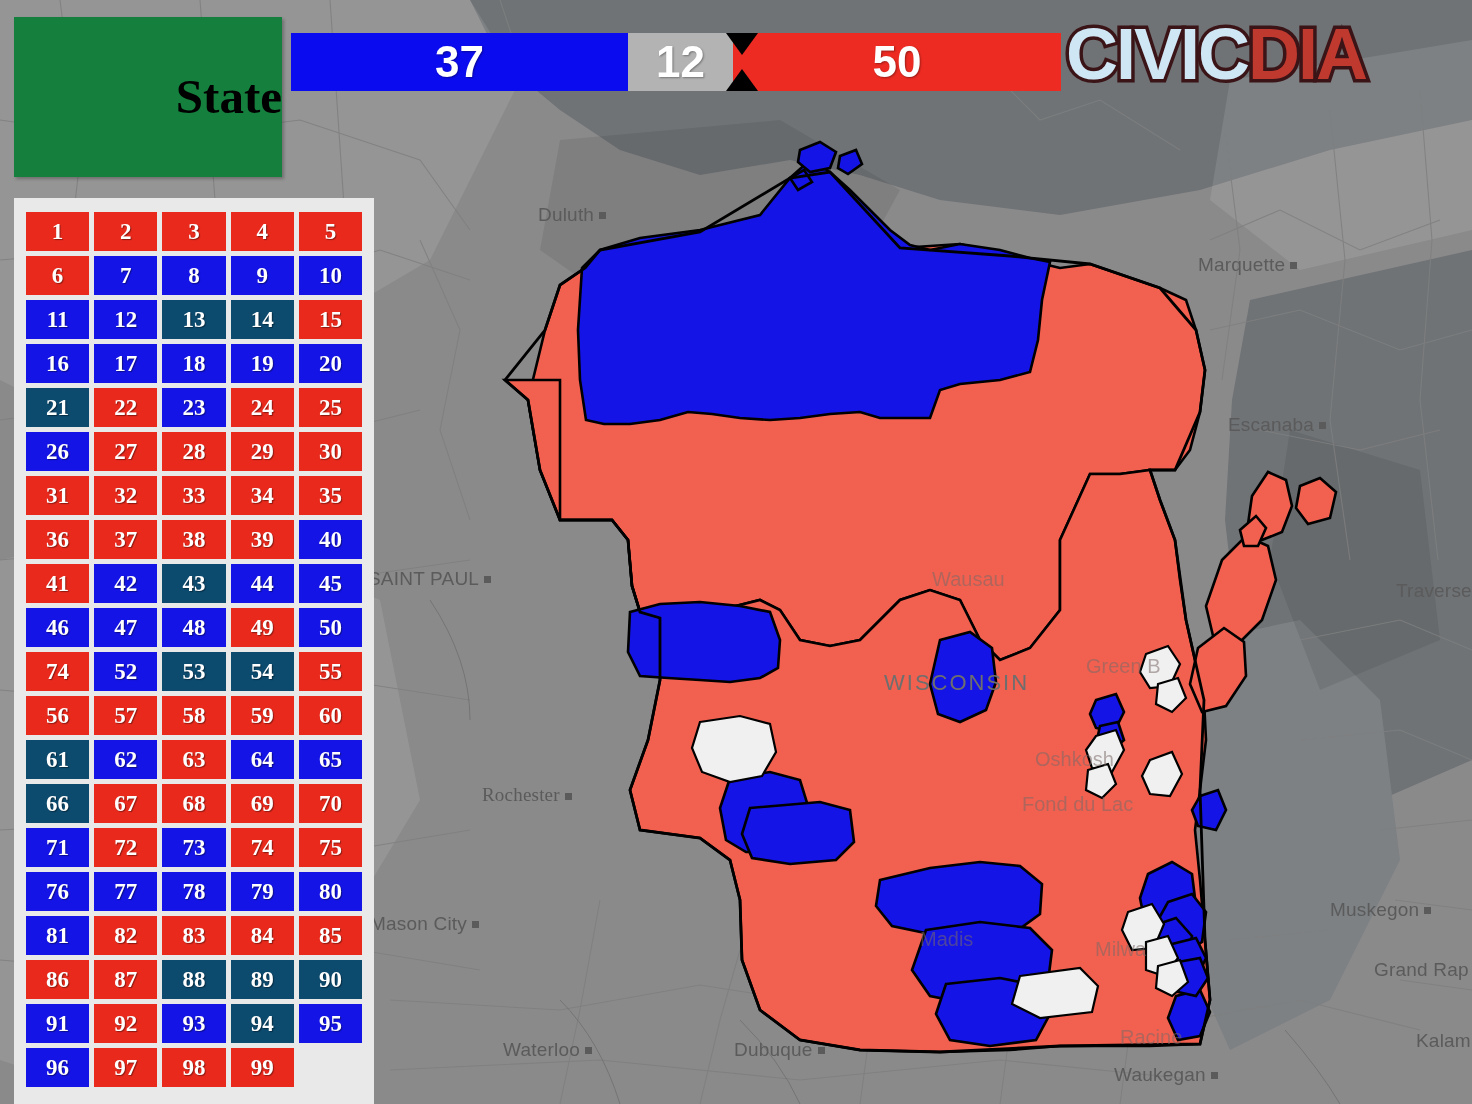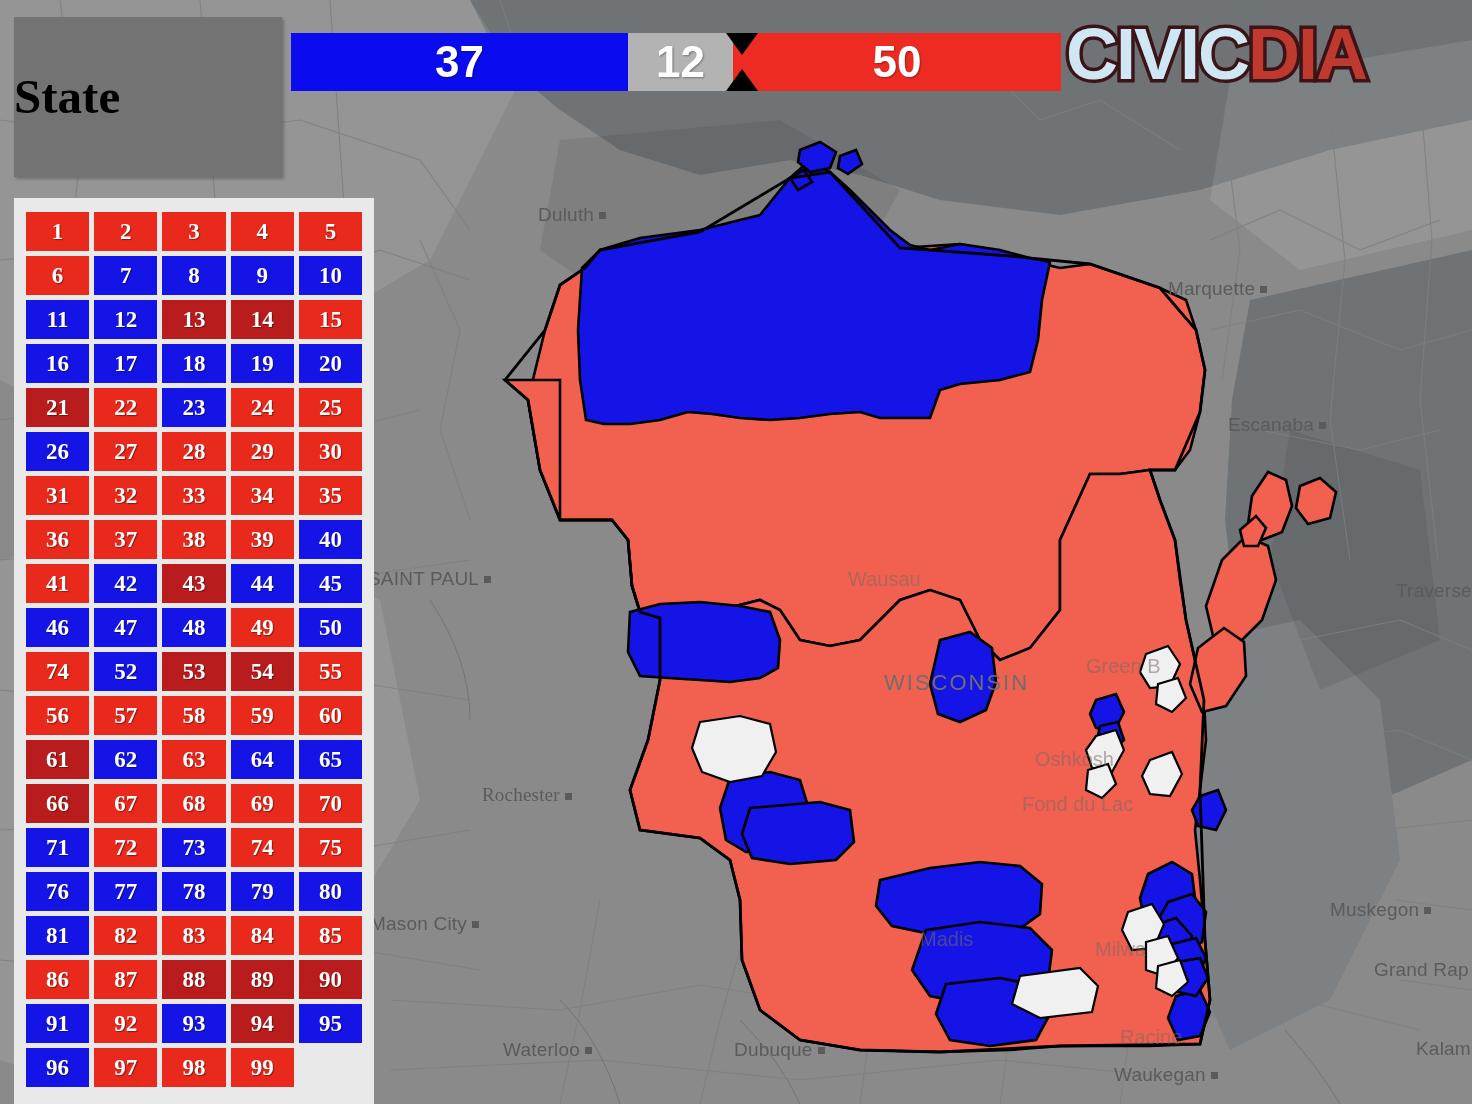--- a/index.html
+++ b/index.html
@@ -41,23 +41,23 @@
     color:#7a6a68;
     font-size:20px;
     white-space:nowrap;
     opacity:.55;
   }
 
   
   #title-box {
     position:absolute; left:14px; top:17px;
     width:268px; height:160px;
-    background:#737373;
+    background:#15803d;
     display:flex; flex-direction:column;
-    align-items:flex-start; justify-content:center;
+    align-items:flex-end; justify-content:center;
     font-family:"Liberation Serif", serif;
     font-weight:bold;
     font-size:49px;
     line-height:1.05;
     color:#000;
     text-align:center;
     box-shadow:2px 2px 3px rgba(0,0,0,.25);
   }
 
   #seat-bar {
@@ -120,21 +120,21 @@
     height:39px;
     display:flex; align-items:center; justify-content:center;
     color:#fff;
     font-family:"Liberation Serif", serif;
     font-weight:bold;
     font-size:23px;
     text-shadow:1px 1px 1px rgba(0,0,0,.4);
   }
   .cell.rep  { background:#e8291c; }
   .cell.dem  { background:#1414e6; }
-  .cell.oth  { background:#b91c1c; }
+  .cell.oth  { background:#0c4a6e; }
   .cell.none { background:transparent; }
 </style>
 </head>
 <body>
 
 <div id="basemap">
   <svg width="1472" height="1104" viewBox="0 0 1472 1104">
     <defs>
       <clipPath id="clipAll">
           <rect x="0" y="0" width="1472" height="1104"></rect>
@@ -245,42 +245,42 @@
         <path d="M1158,966 L1180,960 L1188,982 L1172,996 L1156,988 Z"></path>
         <path d="M1150,760 L1172,752 L1182,774 L1170,796 L1150,794 L1142,776 Z"></path>
         <path d="M1020,976 L1080,968 L1098,986 L1092,1012 L1040,1018 L1012,1004 Z"></path>
       </g>
 
       <path fill="none" stroke="#000000" stroke-width="2.8" d="M585,268 L600,250 L700,232 L790,178 L830,172 L900,248 L1010,256 L1090,264 L1160,288 L1196,330 L1205,370 L1200,412 L1175,470 L1150,470 L1160,500 L1175,540 L1186,620 L1204,700 L1200,790 L1205,940 L1210,1000 L1200,1044 L1060,1046 L940,1052 L860,1050 L800,1040 L760,1010 L742,960 L740,900 L730,860 L700,838 L640,830 L630,790 L648,740 L660,680 L660,618 L640,612 L632,586 L628,540 L612,520 L560,520 L540,470 L528,400 L505,380 L545,330 L560,285 Z"></path>
     </g>
   </svg>
 
   <div class="city-label" style="left:538px; top:204px;"><span>Duluth</span><span class="dot"></span></div>
-  <div class="city-label" style="left:1168px; top:254px;margin-top:24px;"><span>Marquette</span><span class="dot"></span></div>
+  <div class="city-label" style="left:1198px; top:254px;"><span>Marquette</span><span class="dot"></span></div>
   <div class="city-label" style="left:1228px; top:414px;"><span>Escanaba</span><span class="dot"></span></div>
   <div class="city-label" style="left:1396px; top:580px;"><span>Traverse</span></div>
   <div class="city-label" style="left:368px; top:568px;"><span>SAINT PAUL</span><span class="dot"></span></div>
   <div class="city-label" style="left:482px; top:784px;font-family:Liberation Serif, serif;"><span>Rochester</span><span class="dot"></span></div>
   <div class="city-label" style="left:370px; top:913px;"><span>Mason City</span><span class="dot"></span></div>
   <div class="city-label" style="left:503px; top:1039px;"><span>Waterloo</span><span class="dot"></span></div>
   <div class="city-label" style="left:734px; top:1039px;"><span>Dubuque</span><span class="dot"></span></div>
   <div class="city-label" style="left:1114px; top:1064px;"><span>Waukegan</span><span class="dot"></span></div>
   <div class="city-label" style="left:1330px; top:899px;"><span>Muskegon</span><span class="dot"></span></div>
   <div class="city-label" style="left:1374px; top:959px;"><span>Grand Rap</span></div>
-  <div class="city-label" style="left:1416px; top:1030px;margin-top:8px;"><span>Kalam</span></div>
+  <div class="city-label" style="left:1416px; top:1030px;"><span>Kalam</span></div>
 
   <div class="state-label" style="left:884px; top:670px;">WISCONSIN</div>
 
   <div class="inner-label" style="left:1086px; top:655px;">Green B</div>
   <div class="inner-label" style="left:1035px; top:748px;">Oshkosh</div>
   <div class="inner-label" style="left:1022px; top:793px;">Fond du Lac</div>
   <div class="inner-label" style="left:920px; top:928px;">Madis</div>
   <div class="inner-label" style="left:1095px; top:938px;">Milwa</div>
   <div class="inner-label" style="left:1120px; top:1026px;">Racine</div>
-  <div class="inner-label" style="left:848px; top:568px;text-align:center;">Wausau</div>
+  <div class="inner-label" style="left:932px; top:568px;text-align:center;">Wausau</div>
 </div>
 
 <div id="title-box">
   <div>State</div>
 </div>
 
 <div id="seat-bar">
   <div class="seg seg-dem" style="width:337px;">37</div>
   <div class="seg seg-oth" style="width:105px;">12</div>
   <div class="seg seg-rep" style="width:328px;">50</div>

